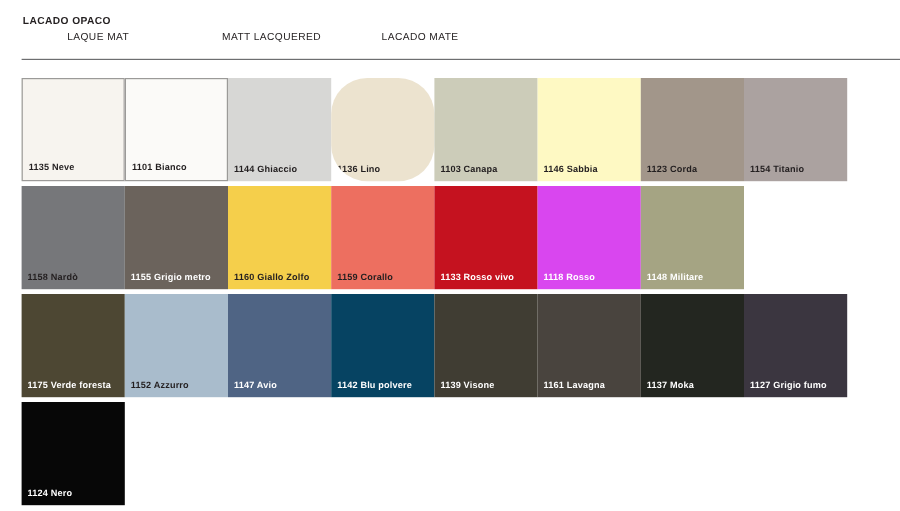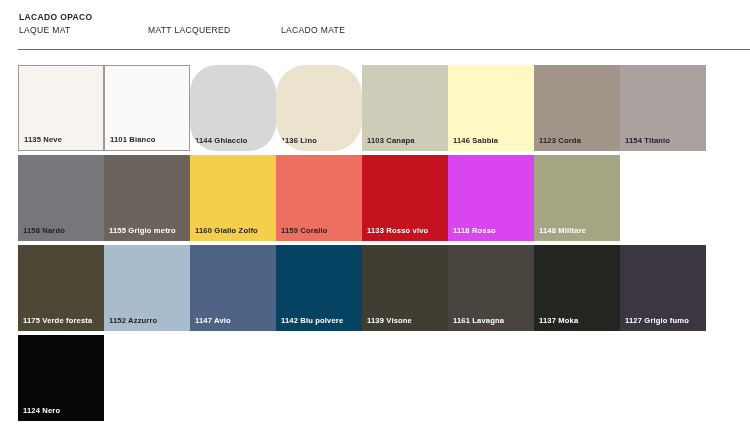--- a/index.html
+++ b/index.html
@@ -49,20 +49,21 @@
     height: 14px;
   }
   .subtitle {
     position: absolute;
     top: 0;
     font-size: 8.5px;
     font-weight: normal;
     letter-spacing: 0.35px;
     color: #231f20;
     white-space: nowrap;
+    margin-left: 37px;
   }
   .subtitle.s0 { left: 0px; }
   .subtitle.s1 { left: 129px; }
   .subtitle.s2 { left: 262px; }
 
   .rule {
     position: absolute;
     left: 18px;
     top: 49px;
     width: 732px;
@@ -124,21 +125,21 @@
   <div class="rule"></div>
 
   <div class="grid" id="swatch-grid">
       <div class="row">
         <div class="swatch light bordered" style="background: rgb(247, 244, 239);">
           <div class="swatch-label">1135 Neve</div>
         </div>
         <div class="swatch light bordered" style="background: rgb(251, 250, 248);">
           <div class="swatch-label">1101 Bianco</div>
         </div>
-        <div class="swatch light" style="background: rgb(215, 215, 213); border-radius: 27px;">
+        <div class="swatch light" style="background: rgb(215, 215, 213);">
           <div class="swatch-label">1144 Ghiaccio</div>
         </div>
         <div class="swatch light" style="background: rgb(236, 227, 207); border-radius: 30px;">
           <div class="swatch-label">1136 Lino</div>
         </div>
         <div class="swatch light" style="background: rgb(204, 204, 185);">
           <div class="swatch-label">1103 Canapa</div>
         </div>
         <div class="swatch light" style="background: #fef9c3;">
           <div class="swatch-label">1146 Sabbia</div>

